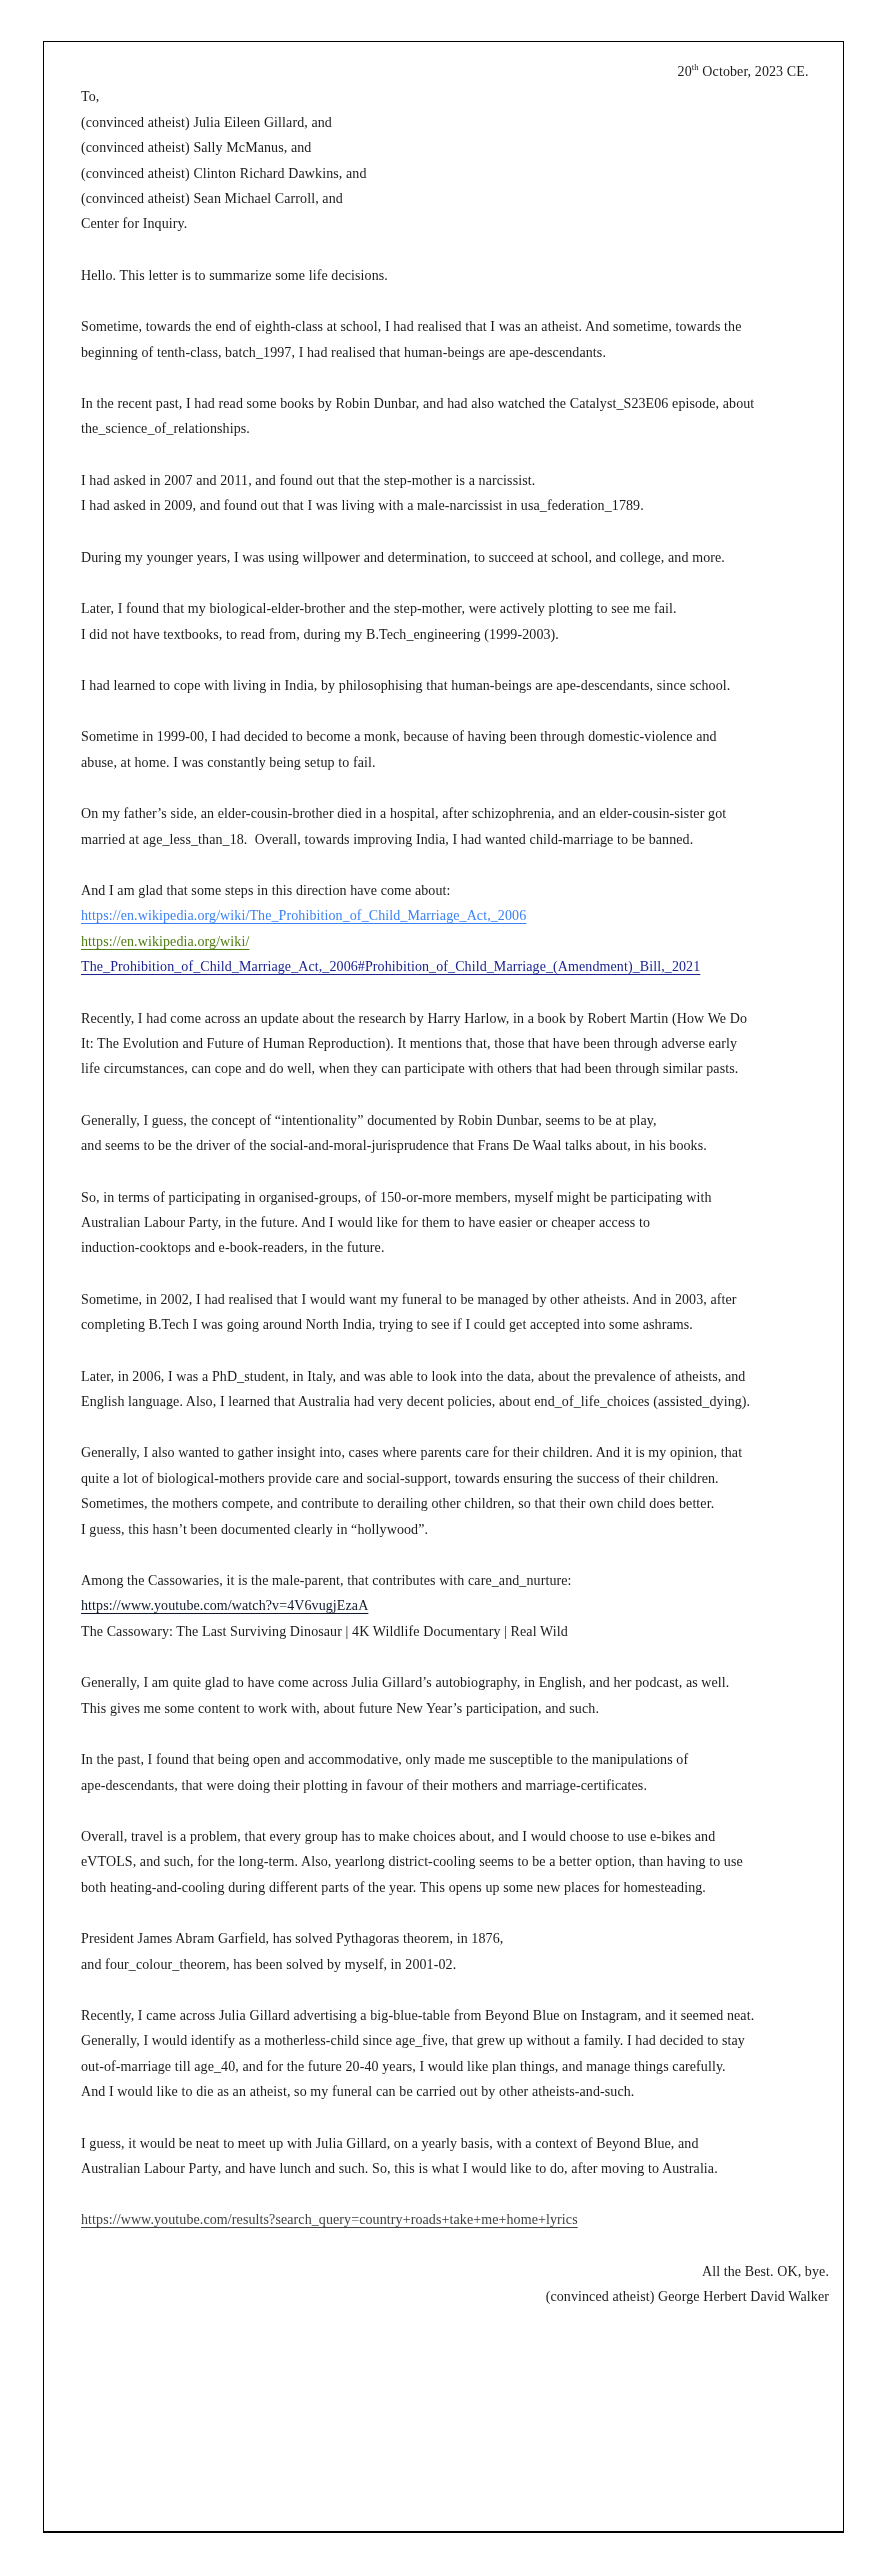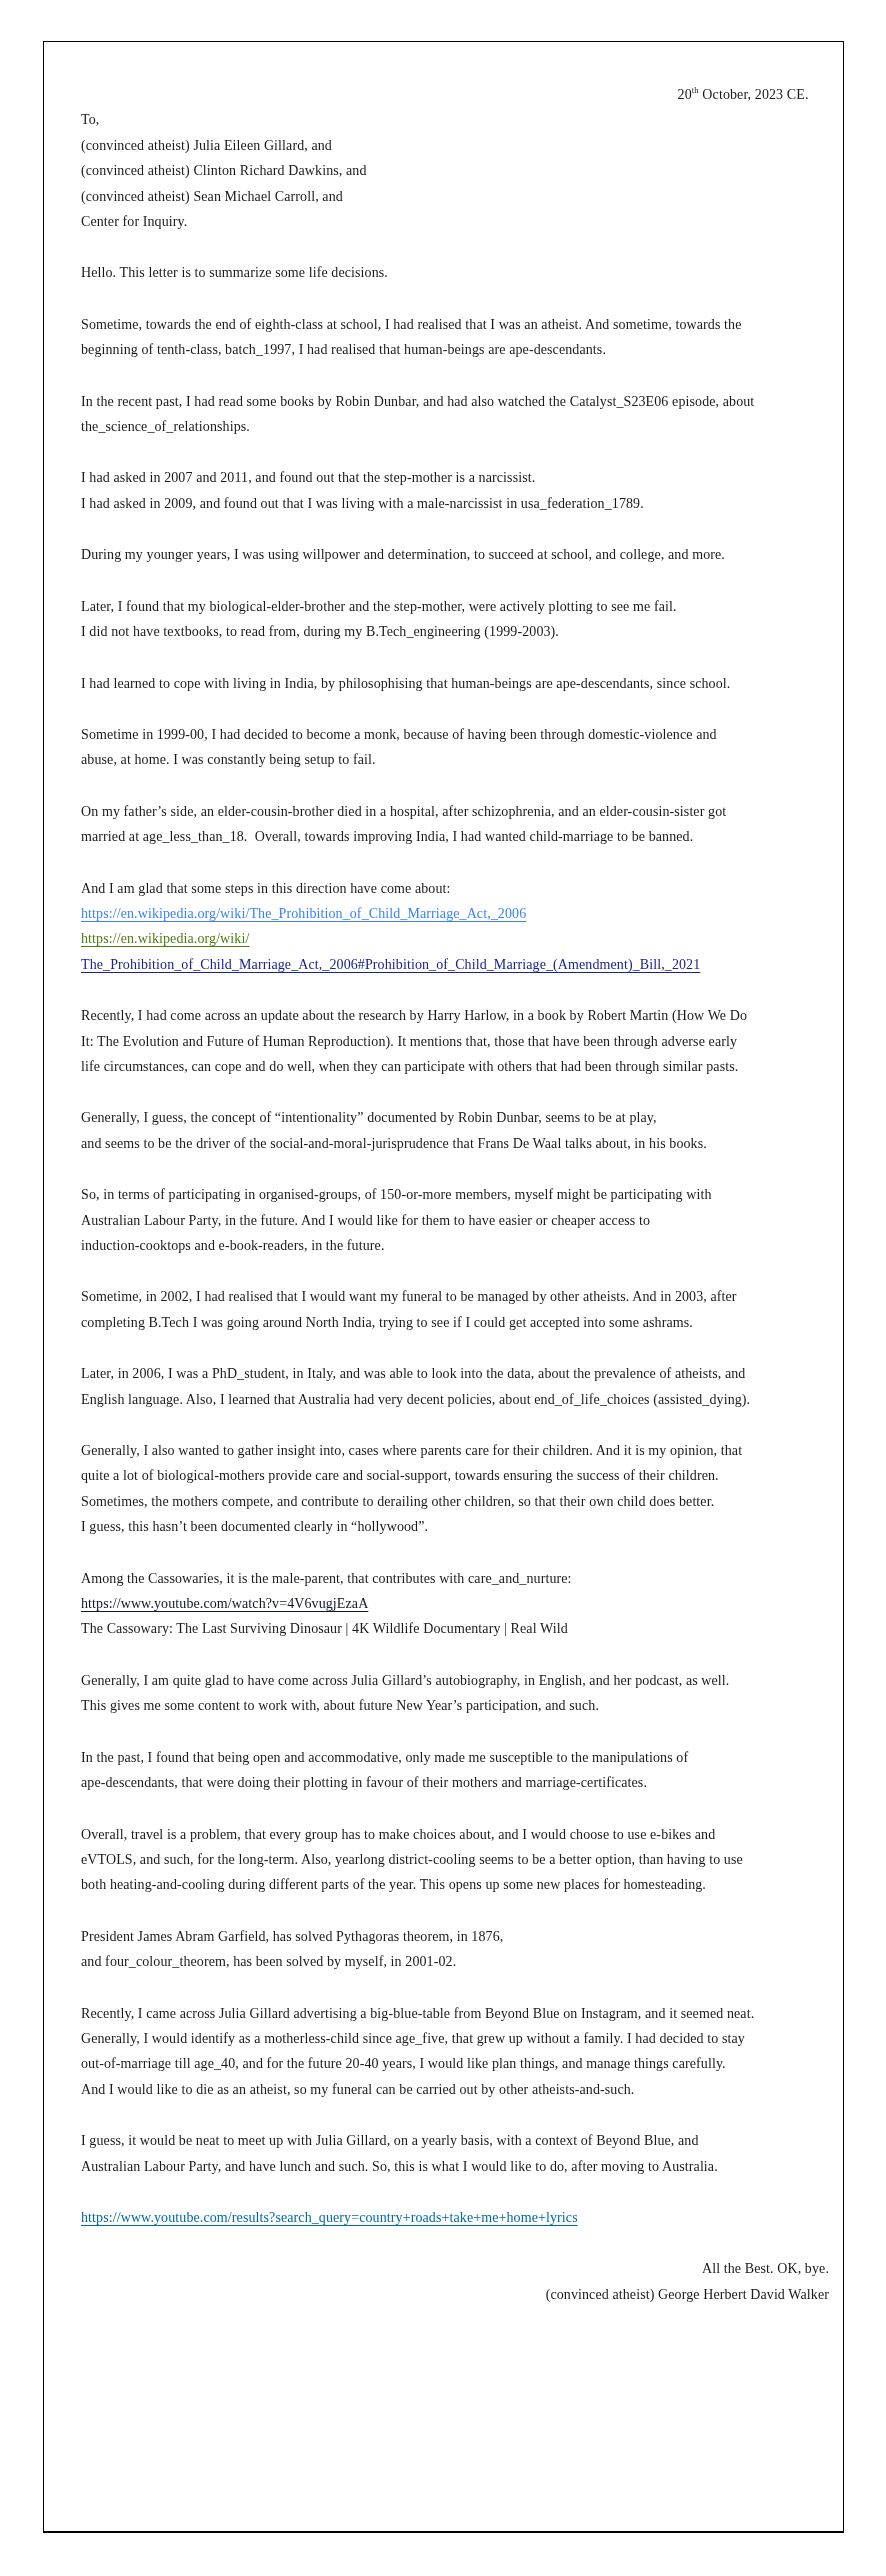--- a/index.html
+++ b/index.html
@@ -16,21 +16,21 @@
     position:absolute;
     left:43px; top:41px;
     width:801px; height:2492px;
     border:1.3px solid #000000;
     border-bottom-width:2px;
     box-sizing:border-box;
     background:#ffffff;
   }
   .letter-content {
     position:absolute;
-    left:81px; top:82px;
+    left:81px; top:59px;
     width:748px;
     font-size:14px;
     line-height:25.4px;
     letter-spacing:0.1px;
     color:#1a1a1a;
   }
   .date-line {
     text-align:right;
     padding-right:20.5px;
     margin:0;
@@ -58,20 +58,21 @@
 <body style="background: rgb(255, 255, 255);">
 
 <div class="page-border" style="border-color: rgb(0, 0, 0);"></div>
 
 <div class="letter-content" style="color: rgb(26, 26, 26);">
   <div class="date-line"><span>20</span><sup>th</sup><span> October, 2023 CE.</span></div>
   <div id="letter-body">
       <div class="para">
         <div class="line">To,</div>
         <div class="line">(convinced atheist) Julia Eileen Gillard, and</div>
+        <div class="line">(convinced atheist) Sally McManus, and</div>
         <div class="line">(convinced atheist) Clinton Richard Dawkins, and</div>
         <div class="line">(convinced atheist) Sean Michael Carroll, and</div>
         <div class="line">Center for Inquiry.</div>
       </div>
       <div class="para">
         <div class="line">Hello. This letter is to summarize some life decisions.</div>
       </div>
       <div class="para">
         <div class="line">Sometime, towards the end of eighth-class at school, I had realised that I was an atheist. And sometime, towards the</div>
         <div class="line">beginning of tenth-class, batch_1997, I had realised that human-beings are ape-descendants.</div>
@@ -162,21 +163,21 @@
         <div class="line">Recently, I came across Julia Gillard advertising a big-blue-table from Beyond Blue on Instagram, and it seemed neat.</div>
         <div class="line">Generally, I would identify as a motherless-child since age_five, that grew up without a family. I had decided to stay</div>
         <div class="line">out-of-marriage till age_40, and for the future 20-40 years, I would like plan things, and manage things carefully.</div>
         <div class="line">And I would like to die as an atheist, so my funeral can be carried out by other atheists-and-such.</div>
       </div>
       <div class="para">
         <div class="line">I guess, it would be neat to meet up with Julia Gillard, on a yearly basis, with a context of Beyond Blue, and</div>
         <div class="line">Australian Labour Party, and have lunch and such. So, this is what I would like to do, after moving to Australia.</div>
       </div>
       <div class="para">
-        <div class="line"><a class="link-line" href="#" style="color: #0369a1;">https://www.youtube.com/results?search_query=country+roads+take+me+home+lyrics</a></div>
+        <div class="line"><a class="link-line" href="#" style="color: #404040;">https://www.youtube.com/results?search_query=country+roads+take+me+home+lyrics</a></div>
       </div>
       <div class="para">
         <div class="line">All the Best. OK, bye.</div>
         <div class="line">(convinced atheist) George Herbert David Walker</div>
       </div>
     </div>
 </div>
 
 
 </body></html>

